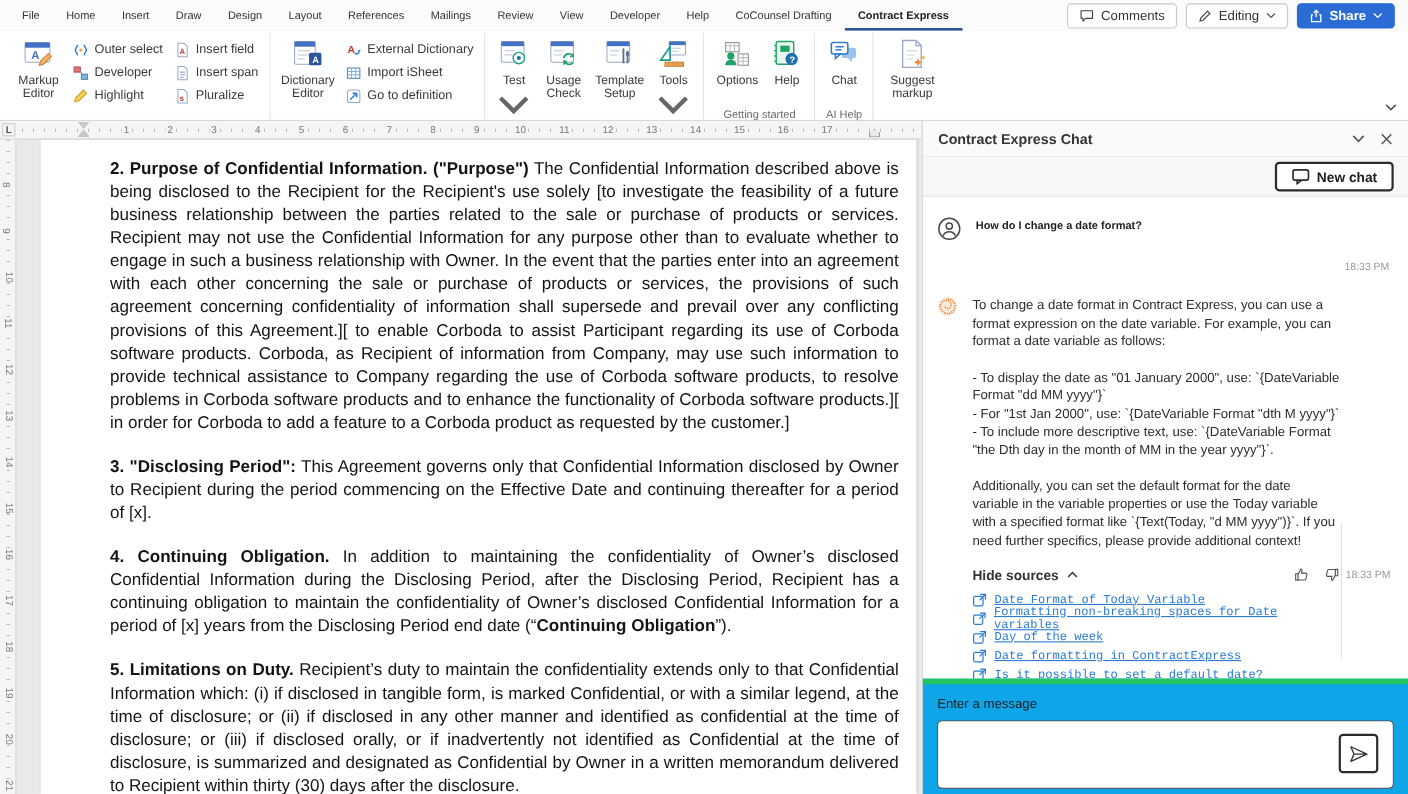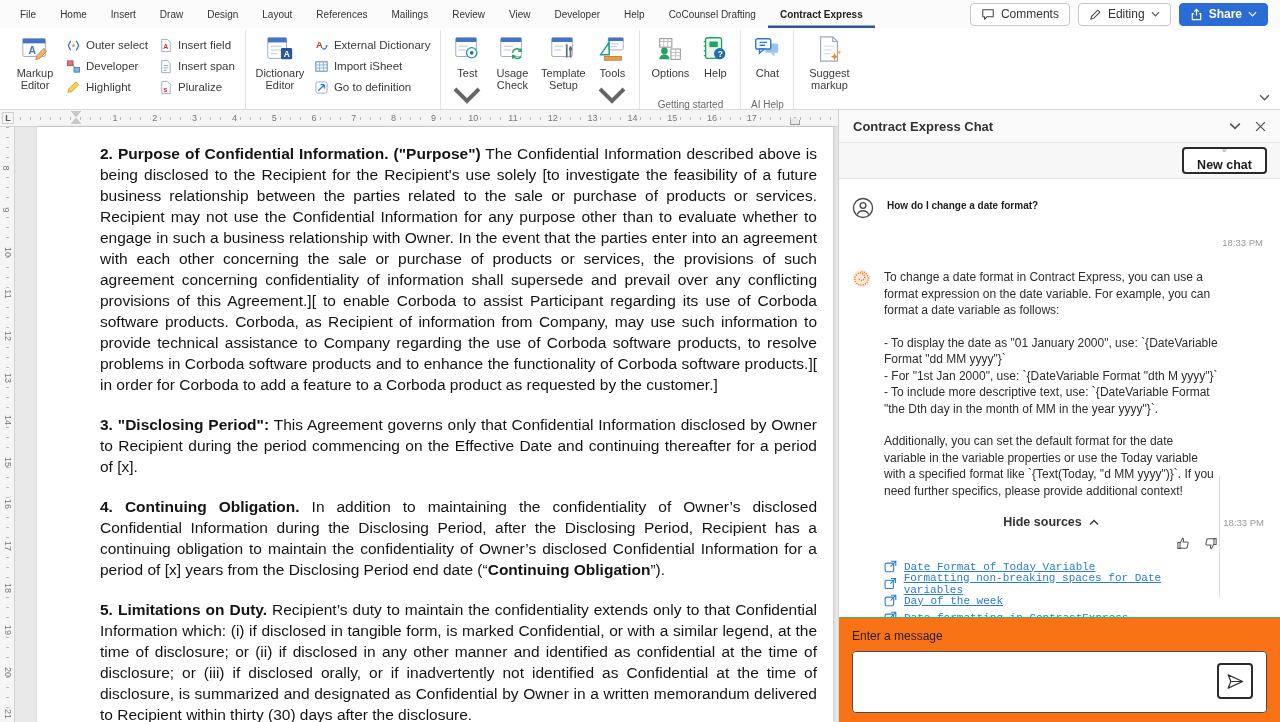--- a/index.html
+++ b/index.html
@@ -68,39 +68,39 @@
            border-left:1px solid #d2d2d2; font-size:12px; color:#2b2b2b; }
   .p-head { height:33px; display:flex; align-items:center; padding:0 14px; background:#fafafa;
             border-bottom:1px solid #e6e6e6; }
   .p-title { font-size:13px; font-weight:600; color:#333; }
   .p-head-icons { margin-left:auto; display:flex; gap:14px; align-items:center; }
   .iconbtn { background:none; border:none; color:#555; cursor:pointer; display:flex; align-items:center; }
   .p-sub { height:36px; display:flex; align-items:center; justify-content:flex-end; padding:0 13px;
            background:#f7f7f7; border-bottom:1px solid #e6e6e6; }
   .newchat { display:flex; align-items:center; gap:6px; height:27px; padding:0 13px; background:#fff;
              border:2px solid #2b2b2b; border-radius:4px; font-size:12.5px; font-weight:700; color:#1c1c1c;
-             cursor:pointer; font-family:inherit;flex-direction:column; }
+             cursor:pointer; font-family:inherit; }
   .messages { position:absolute; left:0; right:0; top:70px; bottom:105px; background:#fff; overflow:hidden; }
   .msg-user { display:flex; gap:13px; padding:17px 16px 0 13px; }
   .avatar { flex:0 0 auto; }
   .u-text { font-size:10px; font-weight:600; color:#1e1e1e; padding-top:3px;text-align:right; }
   .timestamp { text-align:right; font-size:9.5px; color:#9a9a9a; padding-right:17px; margin-top:15px; }
   .msg-assist { display:flex; gap:13px; padding:21px 62px 0 13px; }
   .a-body p { margin:0 0 16px; line-height:16.5px; color:#2d2d2d; white-space:pre-line; }
-  .a-meta { position:relative; display:flex; align-items:center; gap:7px; margin:1px 0 9px;flex-direction:column; }
+  .a-meta { position:relative; display:flex; align-items:center; gap:7px; margin:1px 0 9px; }
   .hide-sources { display:flex; align-items:center; gap:7px; background:none; border:none; font-family:inherit;
                   font-size:12.5px; font-weight:700; color:#333; cursor:pointer; padding:0; }
   .thumbs { margin-left:auto; display:flex; gap:12px; }
   .a-time { position:absolute; right:-46px; top:2px; font-size:9.5px; color:#9a9a9a; }
   .sources { display:flex; flex-direction:column; gap:4px; }
   .src { display:flex; align-items:center; gap:7px; height:13px; }
   .src a { font-size:11px; color:#2b7cd3; text-decoration:underline; cursor:pointer;font-family:Liberation Mono, monospace; }
   .vdivider { position:absolute; left:380px; top:366px; width:1px; height:122px; background:#dedede; }
-  .composer { position:absolute; left:0; right:0; bottom:0; height:105px; background:#f97316;
-              border-top:1px solid #22c55e; padding:11px 13px 0; }
+  .composer { position:absolute; left:0; right:0; bottom:0; height:105px; background:#0ea5e9;
+              border-top:5px solid #22c55e; padding:11px 13px 0; }
   .comp-label { font-size:12px; color:#1f1f1f; margin-bottom:8px; }
   .comp-box { position:relative; height:62px; background:#fff; border:1.5px solid #4a4a4a; border-radius:4px; }
   .comp-box textarea { width:100%; height:100%; border:none; outline:none; resize:none; border-radius:4px;
                        padding:8px 56px 8px 10px; font-family:inherit; font-size:12px; }
   .sendbtn { position:absolute; right:13px; top:11px; width:36px; height:36px; background:#fff;
              border:2px solid #2b2b2b; border-radius:4px; display:flex; align-items:center; justify-content:center; cursor:pointer; }
 </style>
 </head>
 <body>
 

